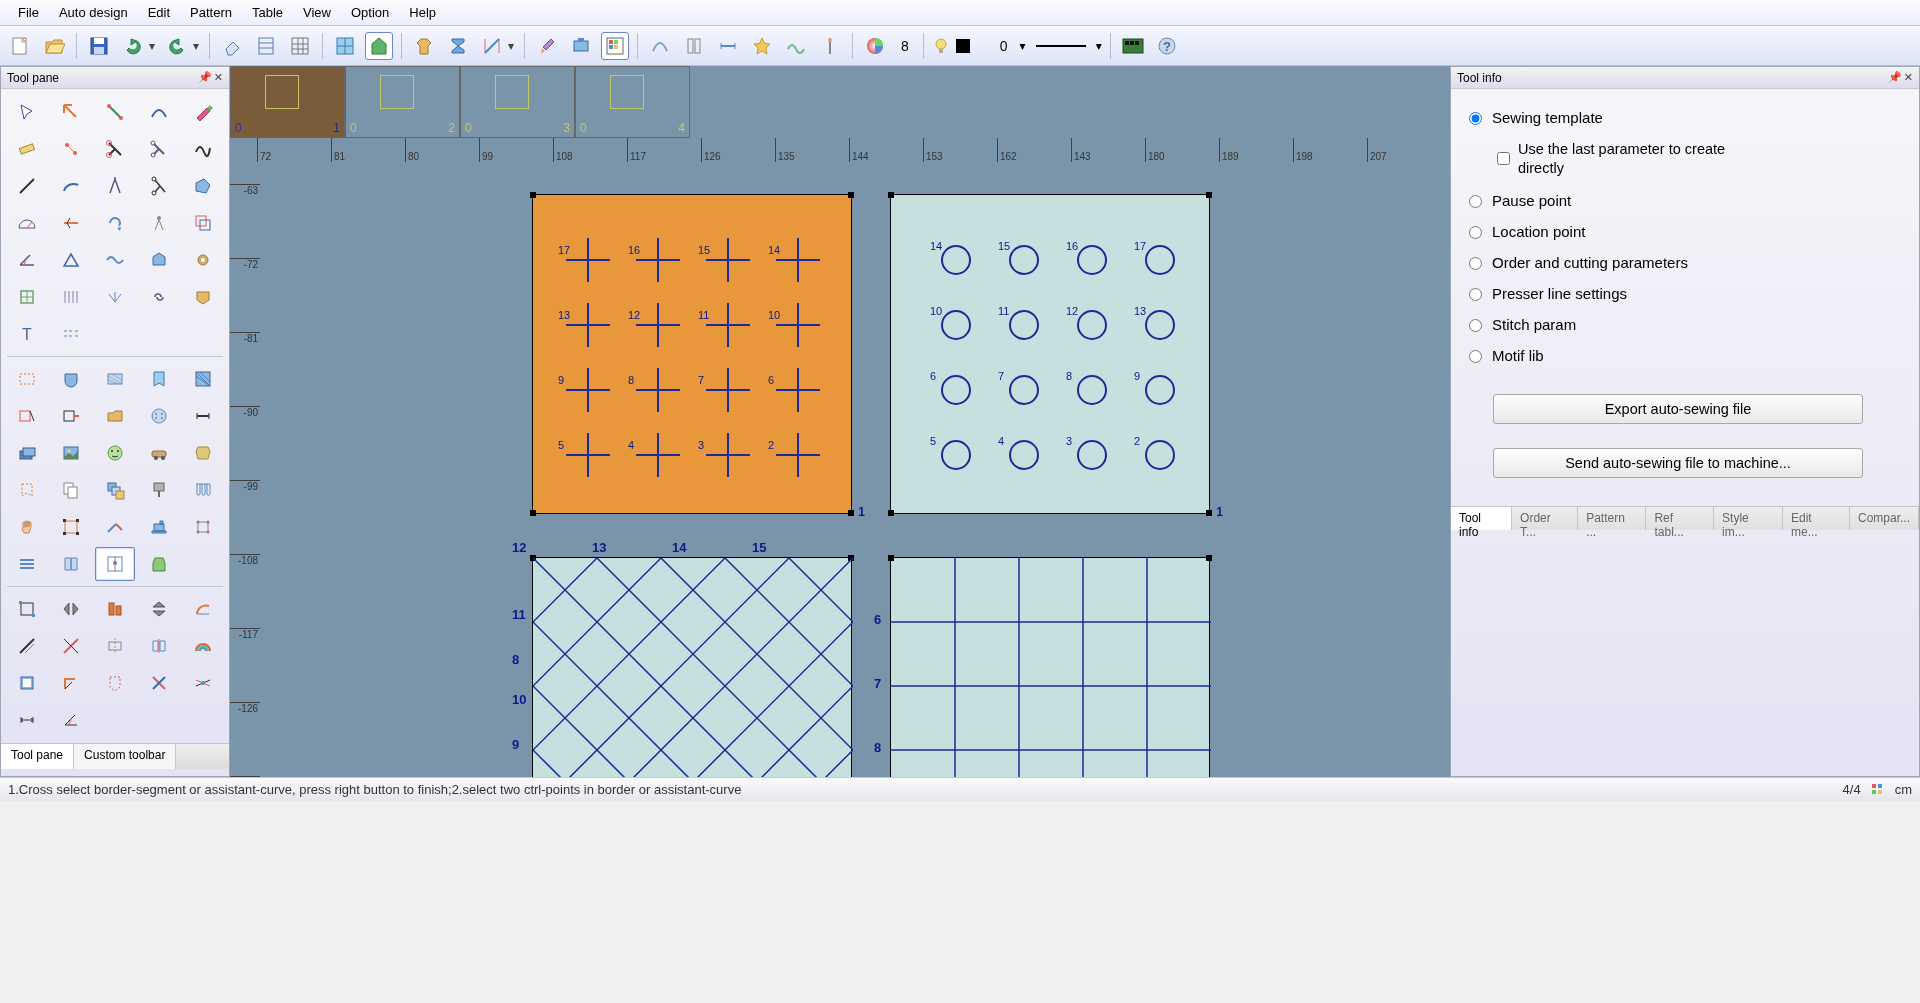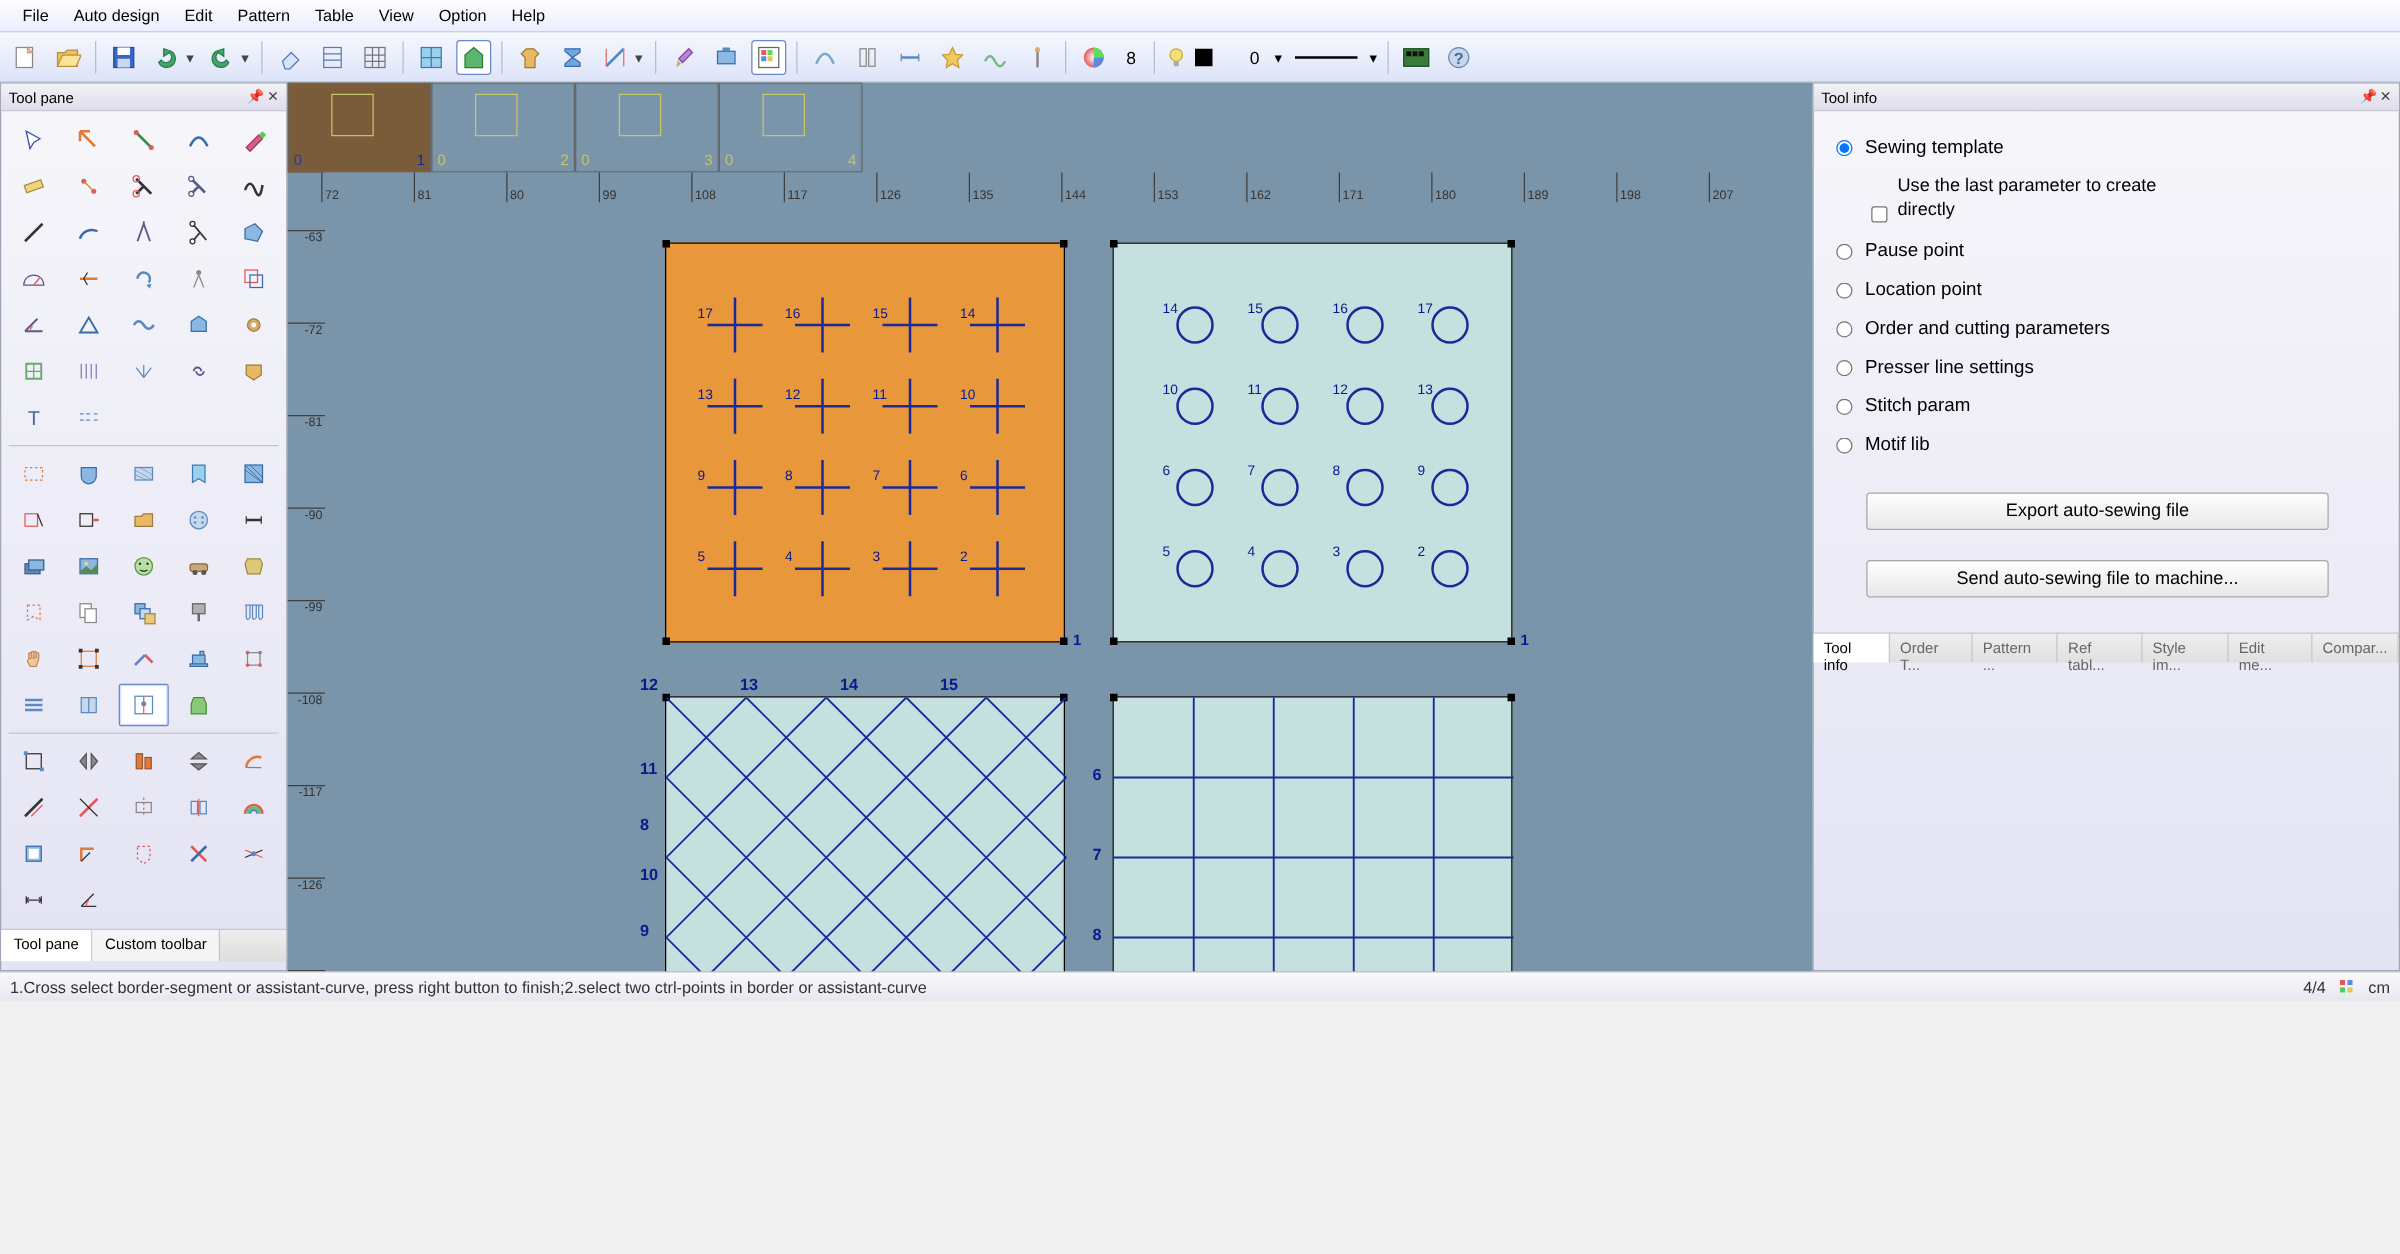--- a/index.html
+++ b/index.html
@@ -39,21 +39,21 @@
 .ruler-v{position:absolute;top:96px;left:0;width:30px;bottom:0;background:#7a95a9}
 .ruler-v .tick{position:absolute;left:0;width:30px;border-top:1px solid #404040;font-size:10px;color:#333;text-align:right;padding-right:2px}
 .worksp{position:absolute;top:96px;left:30px;right:0;bottom:0;background:#7a95a9}
 .patt{position:absolute;border:1.5px solid #000}
 .patt .corner{position:absolute;width:6px;height:6px;background:#000}
 .patt .lbl{position:absolute;font-size:12px;color:#0a1a8e;font-weight:bold}
 .toolinfo{width:470px;flex-shrink:0}
 .toolinfo .body{padding:20px 18px;font-size:15px}
 .opt{display:flex;align-items:center;margin-bottom:14px;gap:10px}
 .opt input{margin-top:2px}
-.subopt{margin-left:28px;display:flex;gap:8px;align-items:flex-end;margin-bottom:14px;font-size:14.5px;line-height:1.3}
+.subopt{margin-left:28px;display:flex;gap:8px;align-items:center;margin-bottom:14px;font-size:14.5px;line-height:1.3}
 .btn{width:370px;height:30px;margin:16px 0 8px 24px;background:linear-gradient(#fefefe,#e8e8e8);border:1px solid #a8a8a8;border-radius:3px;font-size:14.5px;cursor:default}
 .bot-tabs{display:flex;height:24px;background:linear-gradient(#eee,#e0e0e0);border-top:1px solid #c5c5d0;font-size:12px}
 .bot-tabs .tab{padding:4px 8px;border-right:1px solid #c5c5d0;cursor:default;color:#666}
 .bot-tabs .tab.act{background:#fff;color:#000}
 .status{height:24px;background:linear-gradient(#fafafc,#e6e6ee);display:flex;align-items:center;padding:0 8px;font-size:13px;color:#333;justify-content:space-between;border-top:1px solid #c5c5d0}
 .status .right{display:flex;align-items:center;gap:10px}
 svg{display:block}
 </style>
 </head>
 <body>
@@ -783,21 +783,21 @@
         <div class="tick" style="left: 71px;">81</div>
         <div class="tick" style="left: 145px;">80</div>
         <div class="tick" style="left: 219px;">99</div>
         <div class="tick" style="left: 293px;">108</div>
         <div class="tick" style="left: 367px;">117</div>
         <div class="tick" style="left: 441px;">126</div>
         <div class="tick" style="left: 515px;">135</div>
         <div class="tick" style="left: 589px;">144</div>
         <div class="tick" style="left: 663px;">153</div>
         <div class="tick" style="left: 737px;">162</div>
-        <div class="tick" style="left: 811px;">171</div>
+        <div class="tick" style="left: 811px;">143</div>
         <div class="tick" style="left: 885px;">180</div>
         <div class="tick" style="left: 959px;">189</div>
         <div class="tick" style="left: 1033px;">198</div>
         <div class="tick" style="left: 1107px;">207</div>
       </div>
     <div class="ruler-v" id="rulerv">
         <div class="tick" style="top: 22px;">-63</div>
         <div class="tick" style="top: 96px;">-72</div>
         <div class="tick" style="top: 170px;">-81</div>
         <div class="tick" style="top: 244px; text-align: right;">-90</div>

